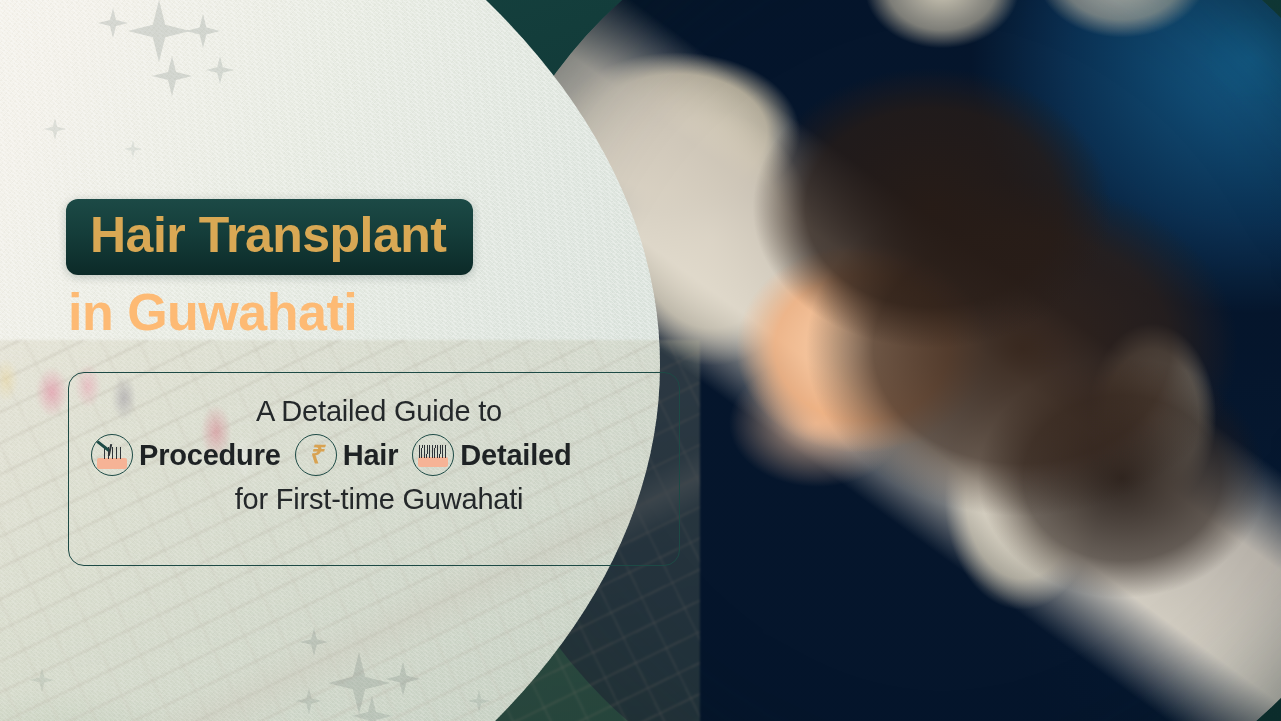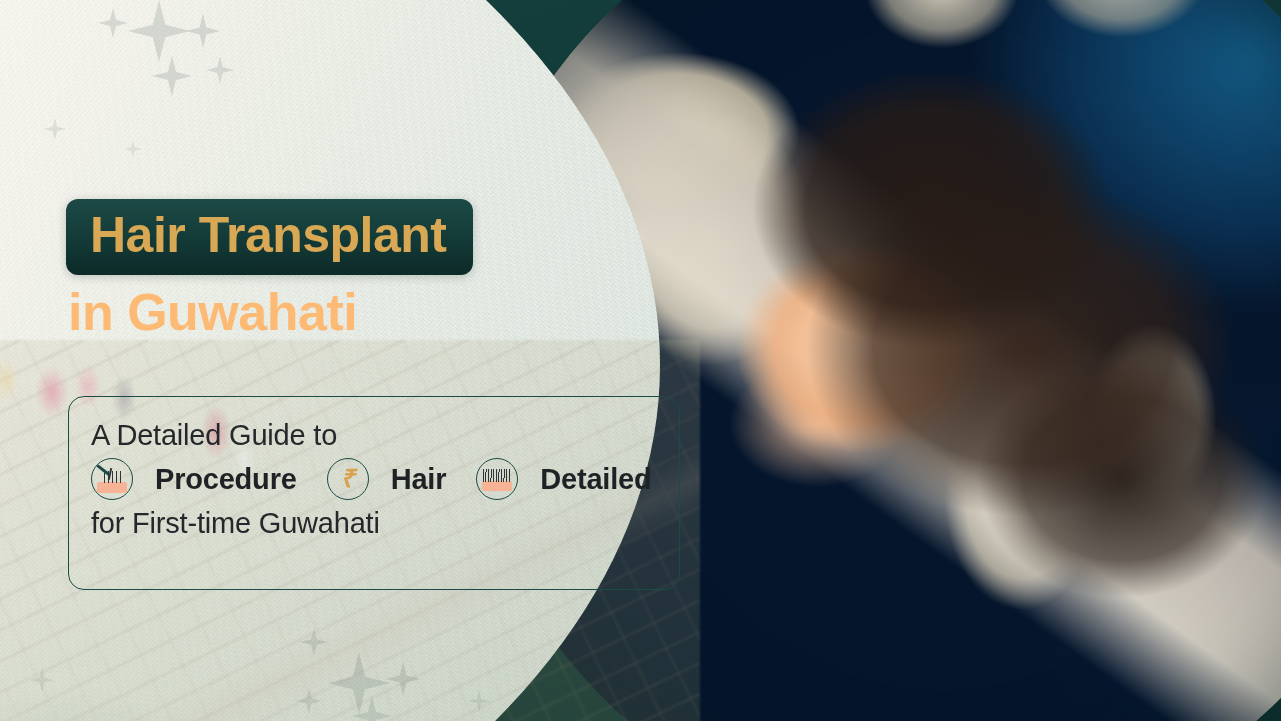--- a/index.html
+++ b/index.html
@@ -9,20 +9,21 @@
   }
   body {
     font-family: "Liberation Sans", sans-serif;
   }
   .banner {
     position: relative;
     width: 1281px;
     height: 721px;
     overflow: hidden;
     background: #10393a;
+    text-align: center;
   }
 
   
   .teal-base {
     position: absolute;
     inset: 0;
     background: linear-gradient(160deg, #174442 0%, #0e3432 45%, #0b2c2b 100%);
   }
 
   
@@ -160,39 +161,39 @@
     font-weight: bold;
     letter-spacing: -0.5px;
     color: #fdba74;
     line-height: 1.15;
   }
 
   
   .sub-card {
     position: absolute;
     left: 68px;
-    top: 396px;
+    top: 372px;
     width: 612px;
     height: 194px;
     border: 1.6px solid #1d4a45;
     border-radius: 16px;
     box-sizing: border-box;
   }
   .sub-inner {
     position: absolute;
     left: 22px;
     top: 16px;
     right: 12px;
     color: #24282a;
     font-size: 29px;
     line-height: 1.52;
     letter-spacing: -0.2px;
   }
   .sub-row { display: block; white-space: nowrap; }
-  .sub-row.mid { display: flex; align-items: center; gap: 16px; }
+  .sub-row.mid { display: flex; align-items: center; gap: 0; }
   .sub-strong { font-weight: bold; color: #1e2224; }
 
   .ico {
     display: inline-block;
     width: 40px;
     height: 40px;
     border: 1.6px solid #1d4a45;
     border-radius: 50%;
     position: relative;
     vertical-align: middle;

